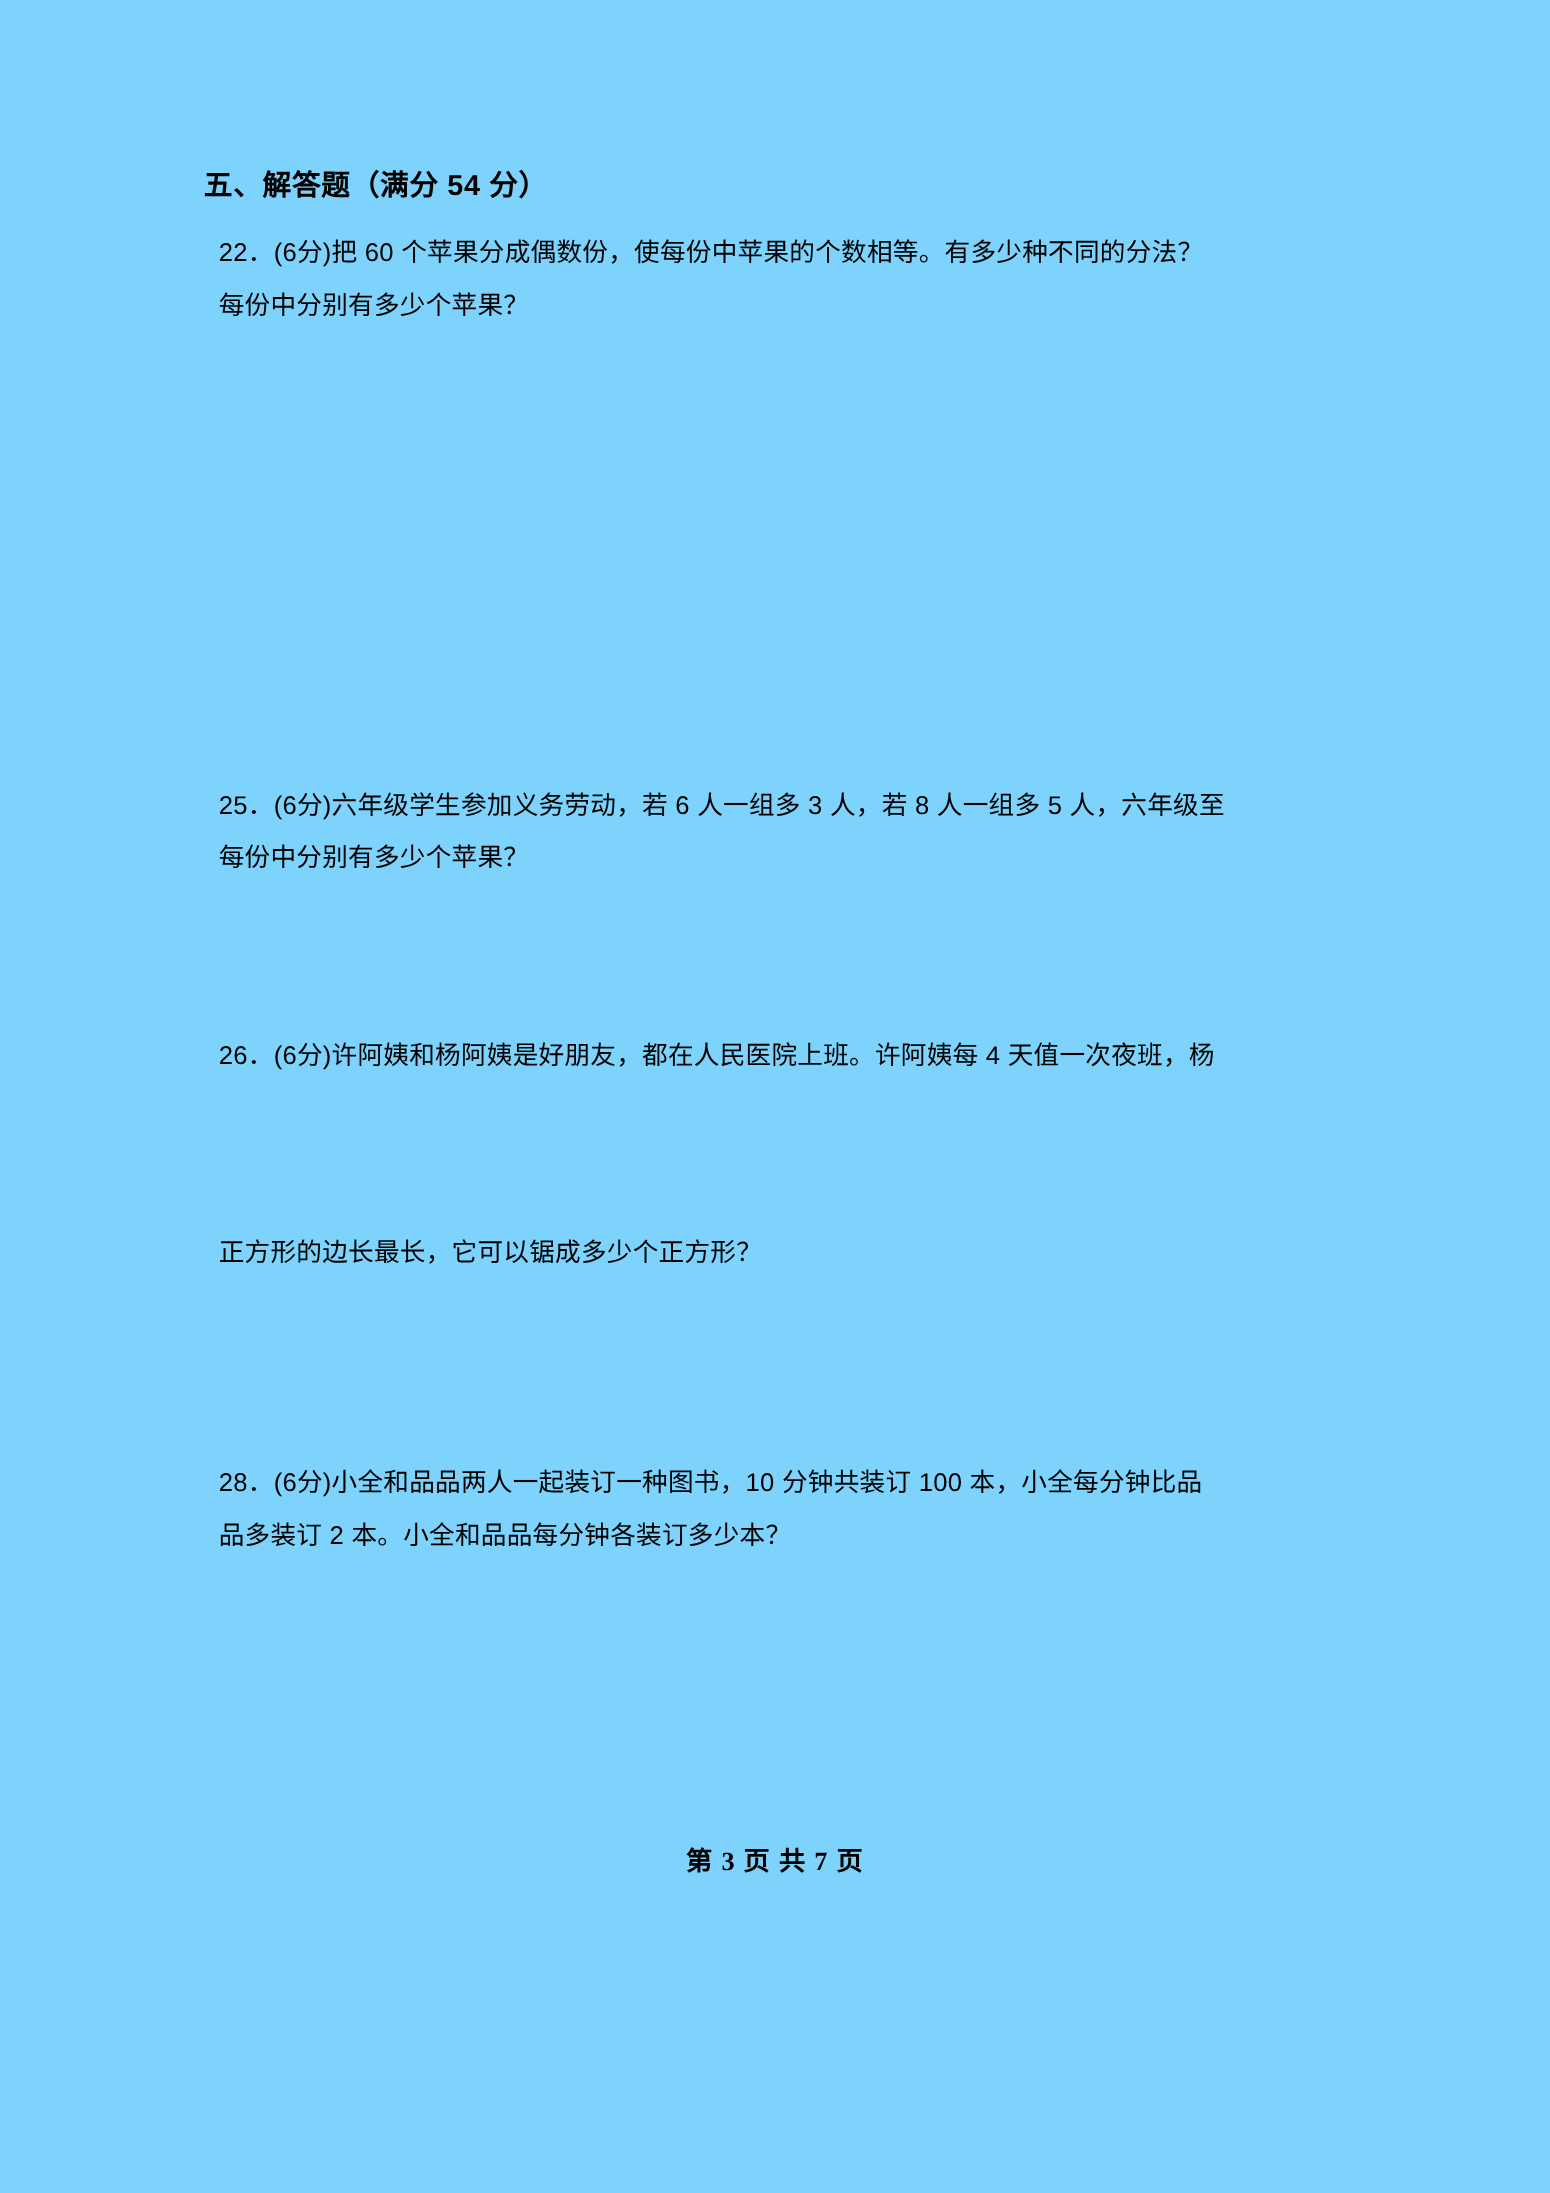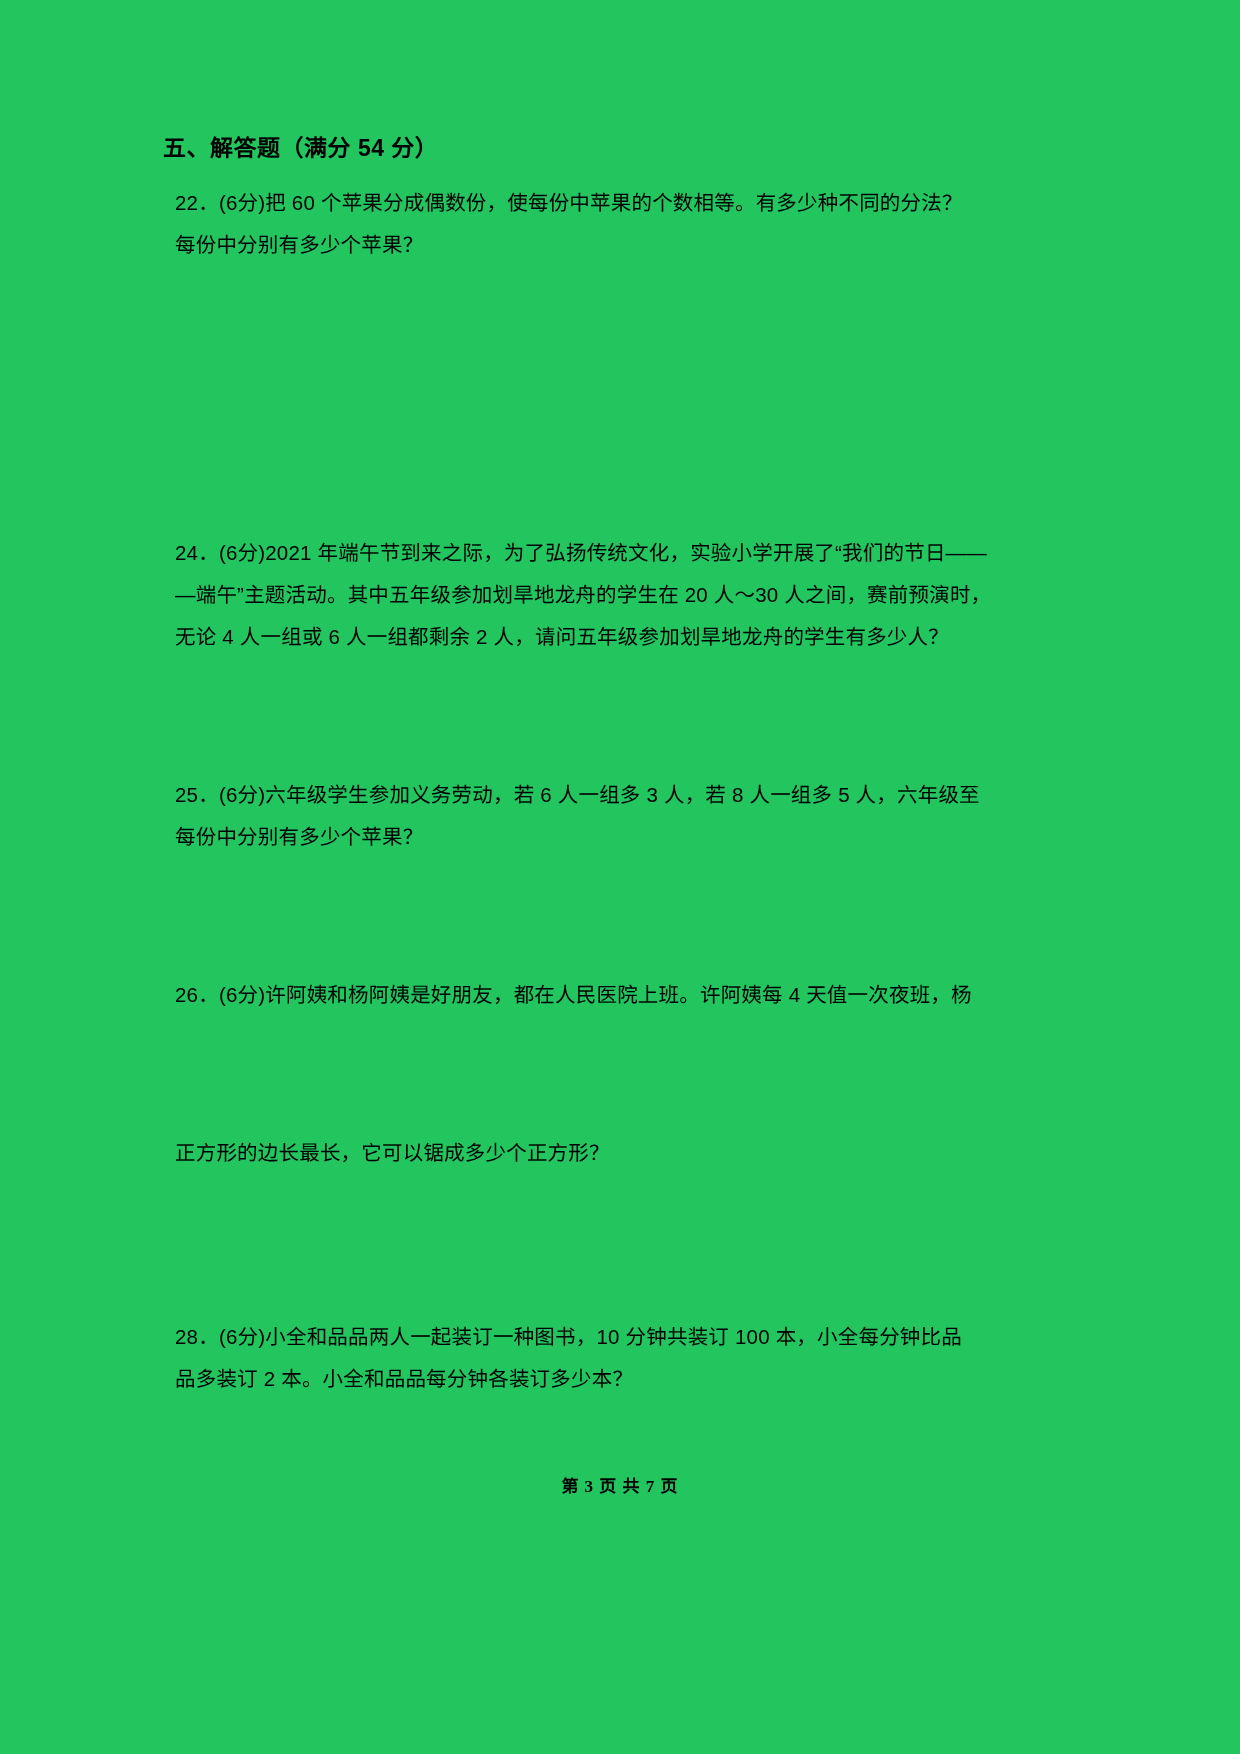--- a/index.html
+++ b/index.html
@@ -16,21 +16,21 @@
     color: #000000;
     -webkit-font-smoothing: antialiased;
   }
   .page {
     position: absolute;
     left: 0;
     top: 0;
     width: 1240px;
     height: 1754px;
     box-sizing: border-box;
-    background: #22c55e;
+    background: #7dd3fc;
   }
   .content {
     position: absolute;
     left: 163px;
     top: 132px;
     width: 800px;
   }
   .section-heading {
     font-size: 23px;
     font-weight: bold;
@@ -53,21 +53,21 @@
   }
   .spacer-sm { height: 92px; }
   .spacer-md { height: 118px; }
   .spacer-lg { height: 150px; }
   .footer {
     position: absolute;
     left: 0;
     top: 1472px;
     width: 1240px;
     text-align: center;
-    font-size: 17px;
+    font-size: 21px;
     letter-spacing: 1px;
     font-family: "Liberation Serif", "DejaVu Serif", serif;
     font-weight: bold;
   }
 </style>
 </head>
 <body>
 
 <div class="page">
 
@@ -76,25 +76,20 @@
     <h2 class="section-heading">五、解答题（满分 54 分）</h2>
 
     <div class="question">
       <span class="q-line">22．(6分)把 60 个苹果分成偶数份，使每份中苹果的个数相等。有多少种不同的分法？</span>
       <span class="q-line">每份中分别有多少个苹果？</span>
     </div>
     <div class="spacer-sm"></div>
 
     <div class="spacer-lg"></div>
 
-    <div class="question">
-      <span class="q-line">24．(6分)2021 年端午节到来之际，为了弘扬传统文化，实验小学开展了“我们的节日——</span>
-      <span class="q-line">—端午”主题活动。其中五年级参加划旱地龙舟的学生在 20 人～30 人之间，赛前预演时，</span>
-      <span class="q-line">无论 4 人一组或 6 人一组都剩余 2 人，请问五年级参加划旱地龙舟的学生有多少人？</span>
-    </div>
     <div class="spacer-sm"></div>
 
     <div class="question">
       <span class="q-line">25．(6分)六年级学生参加义务劳动，若 6 人一组多 3 人，若 8 人一组多 5 人，六年级至</span>
       <span class="q-line">每份中分别有多少个苹果？</span>
     </div>
     <div class="spacer-sm"></div>
 
     <div class="question">
       <span class="q-line">26．(6分)许阿姨和杨阿姨是好朋友，都在人民医院上班。许阿姨每 4 天值一次夜班，杨</span>

